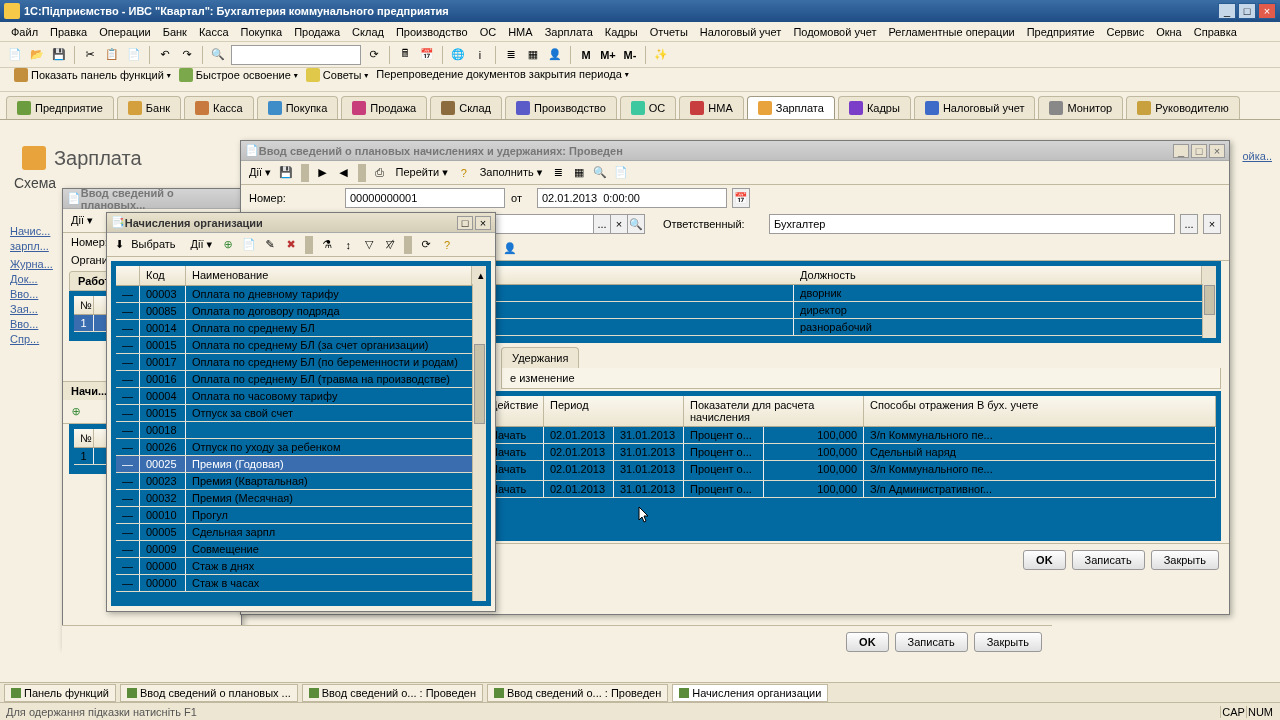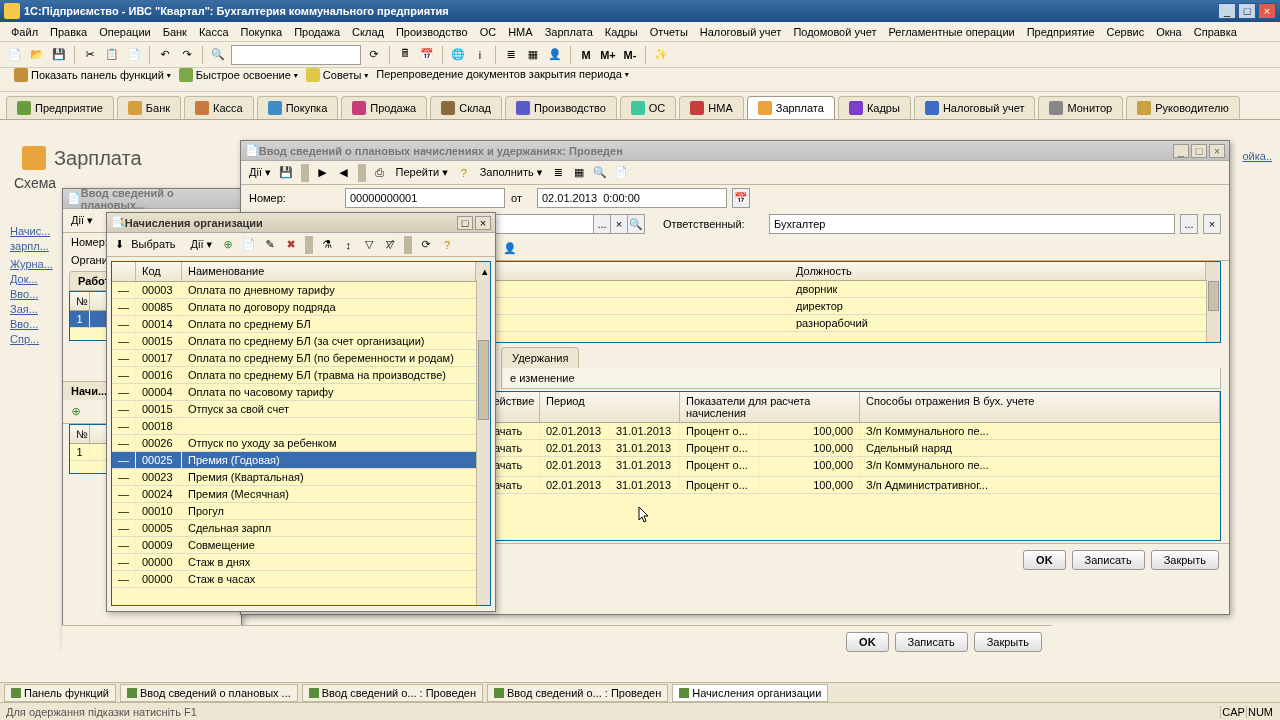--- a/index.html
+++ b/index.html
@@ -34,21 +34,21 @@
 .window .wtitle .wt { flex: 1; font-weight: bold; color: #333; }
 .window .wtitle.inactive .wt { color: #777; }
 .window .wcontrols { display: flex; gap: 2px; }
 .window .wcontrols div { width: 16px; height: 14px; background: #e8e2ce; border: 1px solid #999; text-align: center; line-height: 12px; cursor: pointer; }
 .wtoolbar { height: 24px; display: flex; align-items: center; padding: 0 4px; gap: 3px; border-bottom: 1px solid #c0b99f; background: #f5f0e1; }
 .wtoolbar span { padding: 2px 4px; cursor: pointer; }
 .form-row { display: flex; align-items: center; padding: 3px 8px; gap: 6px; }
 .form-row label { min-width: 90px; }
 .form-row input { flex: 1; height: 20px; border: 1px solid #9c9c9c; background: #fff; padding: 0 4px; }
 .form-row .inline-btn { width: 18px; height: 20px; border: 1px solid #9c9c9c; background: #f0f0f0; text-align: center; line-height: 18px; cursor: pointer; margin-left: -1px; }
-.grid { border: 1px solid #0369a1; background: #fef9c3; overflow: auto; }
+.grid { border: 5px solid #0369a1; background: #0369a1; overflow: auto; }
 .grid-header { display: flex; background: linear-gradient(#faf7ee, #ece5d0); border-bottom: 1px solid #b0a98f; }
 .grid-header div { padding: 3px 6px; border-right: 1px solid #c0b99f; font-weight: normal; }
 .grid-row { display: flex; border-bottom: 1px solid #e0dcc8; }
 .grid-row div { padding: 2px 6px; border-right: 1px solid #eee; overflow: hidden; white-space: nowrap; }
 .grid-row.sel { background: #3a6db0; color: #fff; }
 .btn { padding: 3px 12px; background: linear-gradient(#fefefe, #e0e0e0); border: 1px solid #999; border-radius: 3px; cursor: pointer; }
 .footer-btns { display: flex; justify-content: flex-end; gap: 6px; padding: 6px 10px; border-top: 1px solid #c0b99f; background: #f5f0e1; }
 .statusbar { position: absolute; bottom: 0; left: 0; right: 0; height: 18px; background: #ede6d2; border-top: 1px solid #c0b99f; display: flex; align-items: center; padding: 0 6px; }
 .statusbar .st { flex: 1; color: #555; }
 .statusbar .ind { padding: 0 1px; border-left: 1px solid #c0b99f; }
@@ -503,21 +503,21 @@
           <div style="width:46px">00025</div>
           <div style="flex:1">Премия (Годовая)</div>
         </div>
         <div class="grid-row">
           <div style="width:24px;text-align:center">—</div>
           <div style="width:46px">00023</div>
           <div style="flex:1">Премия (Квартальная)</div>
         </div>
         <div class="grid-row">
           <div style="width:24px;text-align:center">—</div>
-          <div style="width:46px">00024</div>
+          <div style="width:46px">00032</div>
           <div style="flex:1">Премия (Месячная)</div>
         </div>
         <div class="grid-row">
           <div style="width:24px;text-align:center">—</div>
           <div style="width:46px">00010</div>
           <div style="flex:1">Прогул</div>
         </div>
         <div class="grid-row">
           <div style="width:24px;text-align:center">—</div>
           <div style="width:46px">00005</div>

